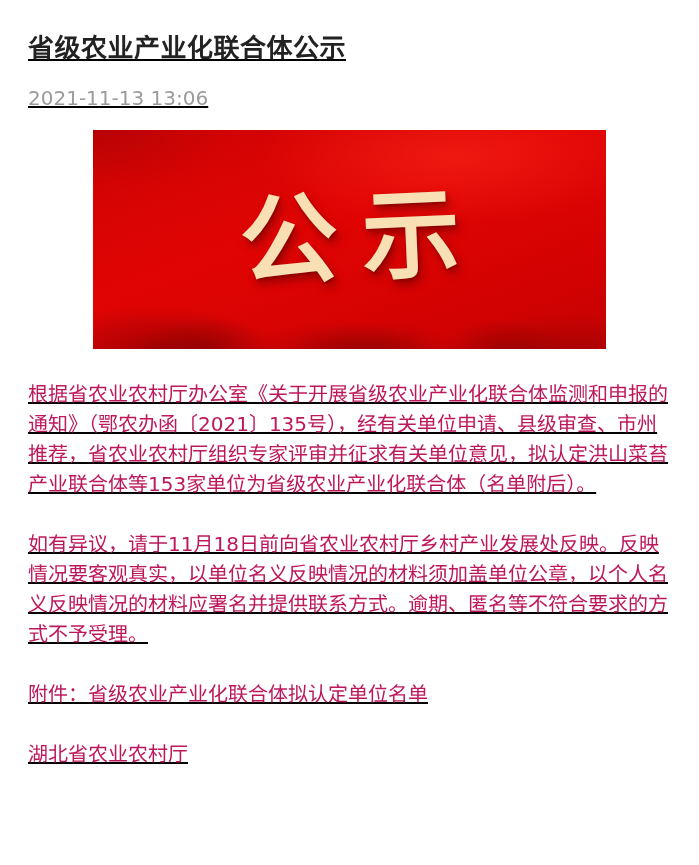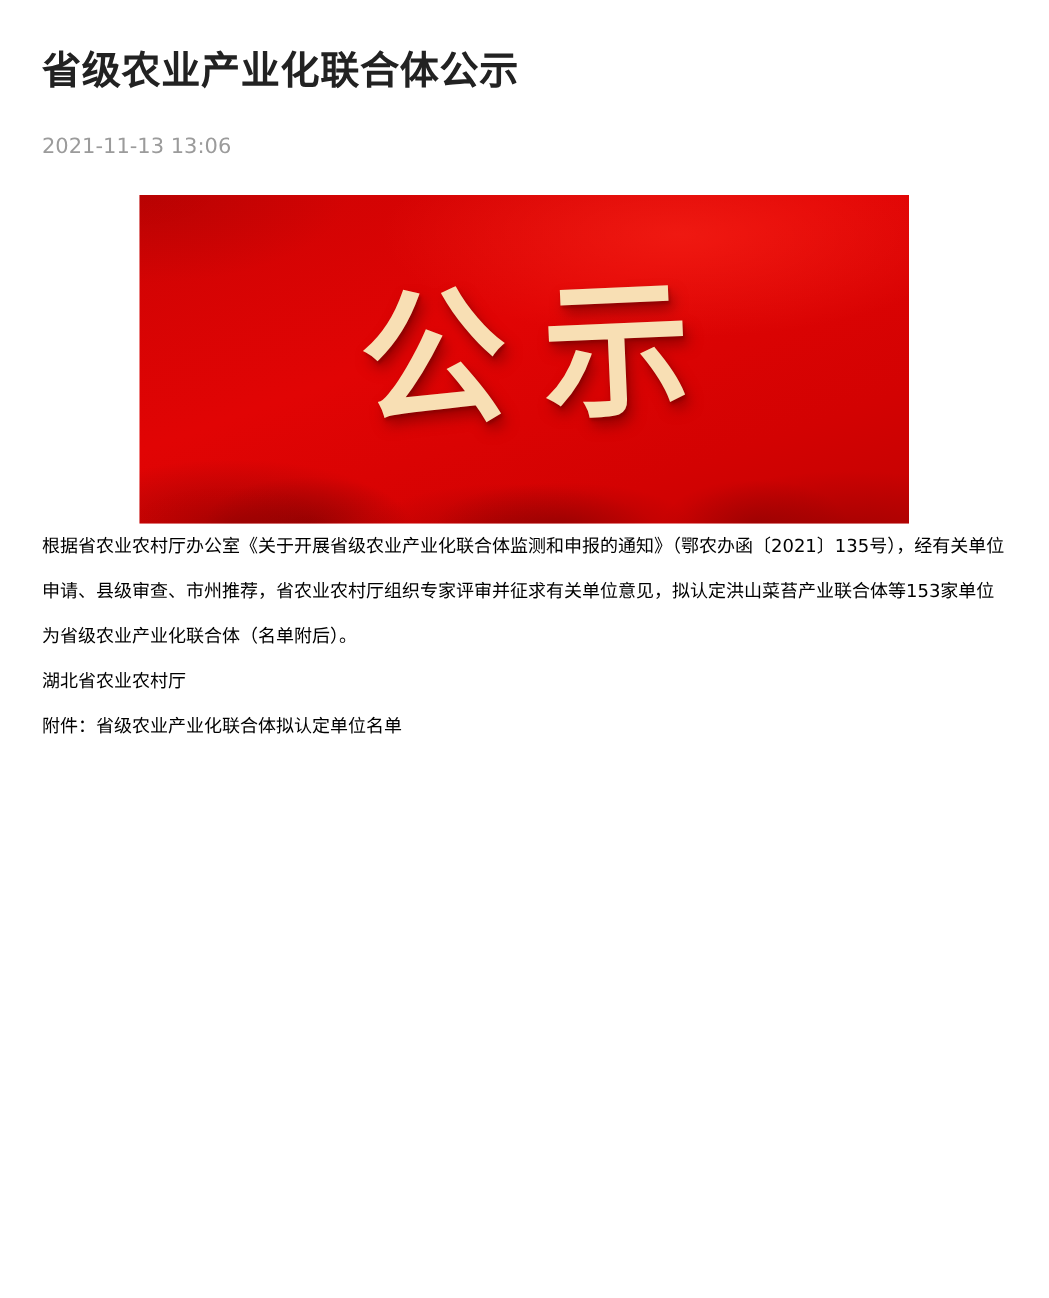--- a/index.html
+++ b/index.html
@@ -7,32 +7,33 @@
     width: 699px;
     background: #ffffff;
     font-family: "DejaVu Sans", "Liberation Sans", sans-serif;
   }
   .page {
     width: 699px;
     height: 865px;
     background: #ffffff;
     padding: 0 28px;
     overflow: hidden;
+    text-decoration: underline;
   }
   .article-title {
     margin-top: 32px;
     font-size: 26px;
     line-height: 33px;
     font-weight: bold;
     color: #222222;
     letter-spacing: 0.5px;
   }
   .publish-date {
     margin-top: 25px;
-    font-size: 14px;
+    font-size: 20px;
     line-height: 16px;
     color: #9b9b9b;
   }
   .banner-wrap {
     margin-top: 24px;
     width: 100%;
     display: flex;
     justify-content: center;
   }
   .banner {
@@ -67,23 +68,24 @@
     font-weight: bold;
     letter-spacing: 24px;
     padding-left: 24px; 
     color: #f8dfb4;
     text-shadow: 3px 6px 9px rgba(100, 0, 0, 0.55),
                  1px 2px 2px rgba(120, 0, 0, 0.45);
     white-space: nowrap;
     line-height: 1;
   }
   .content p {
-    font-size: 12px;
+    margin-top: 30px;
+    font-size: 20px;
     line-height: 30px;
-    color: #000000;
+    color: #be185d;
     word-break: break-all;
   }
 </style>
 </head>
 <body>
 
 <div class="page">
 
   <h1 class="article-title">省级农业产业化联合体公示</h1>
 
@@ -91,21 +93,22 @@
 
   <div class="banner-wrap">
     <div class="banner">
       <span class="banner-caption">公示</span>
     </div>
   </div>
 
   <div class="content">
     <p>根据省农业农村厅办公室《关于开展省级农业产业化联合体监测和申报的通知》（鄂农办函〔2021〕135号），经有关单位申请、县级审查、市州推荐，省农业农村厅组织专家评审并征求有关单位意见，拟认定洪山菜苔产业联合体等153家单位为省级农业产业化联合体（名单附后）。</p>
 
+    <p>如有异议，请于11月18日前向省农业农村厅乡村产业发展处反映。反映情况要客观真实，以单位名义反映情况的材料须加盖单位公章，以个人名义反映情况的材料应署名并提供联系方式。逾期、匿名等不符合要求的方式不予受理。</p>
 
 
+    <p>附件：省级农业产业化联合体拟认定单位名单</p>
+
     <p>湖北省农业农村厅</p>
-
-    <p>附件：省级农业产业化联合体拟认定单位名单</p>
 
   </div>
 
 </div>
 
 </body></html>

